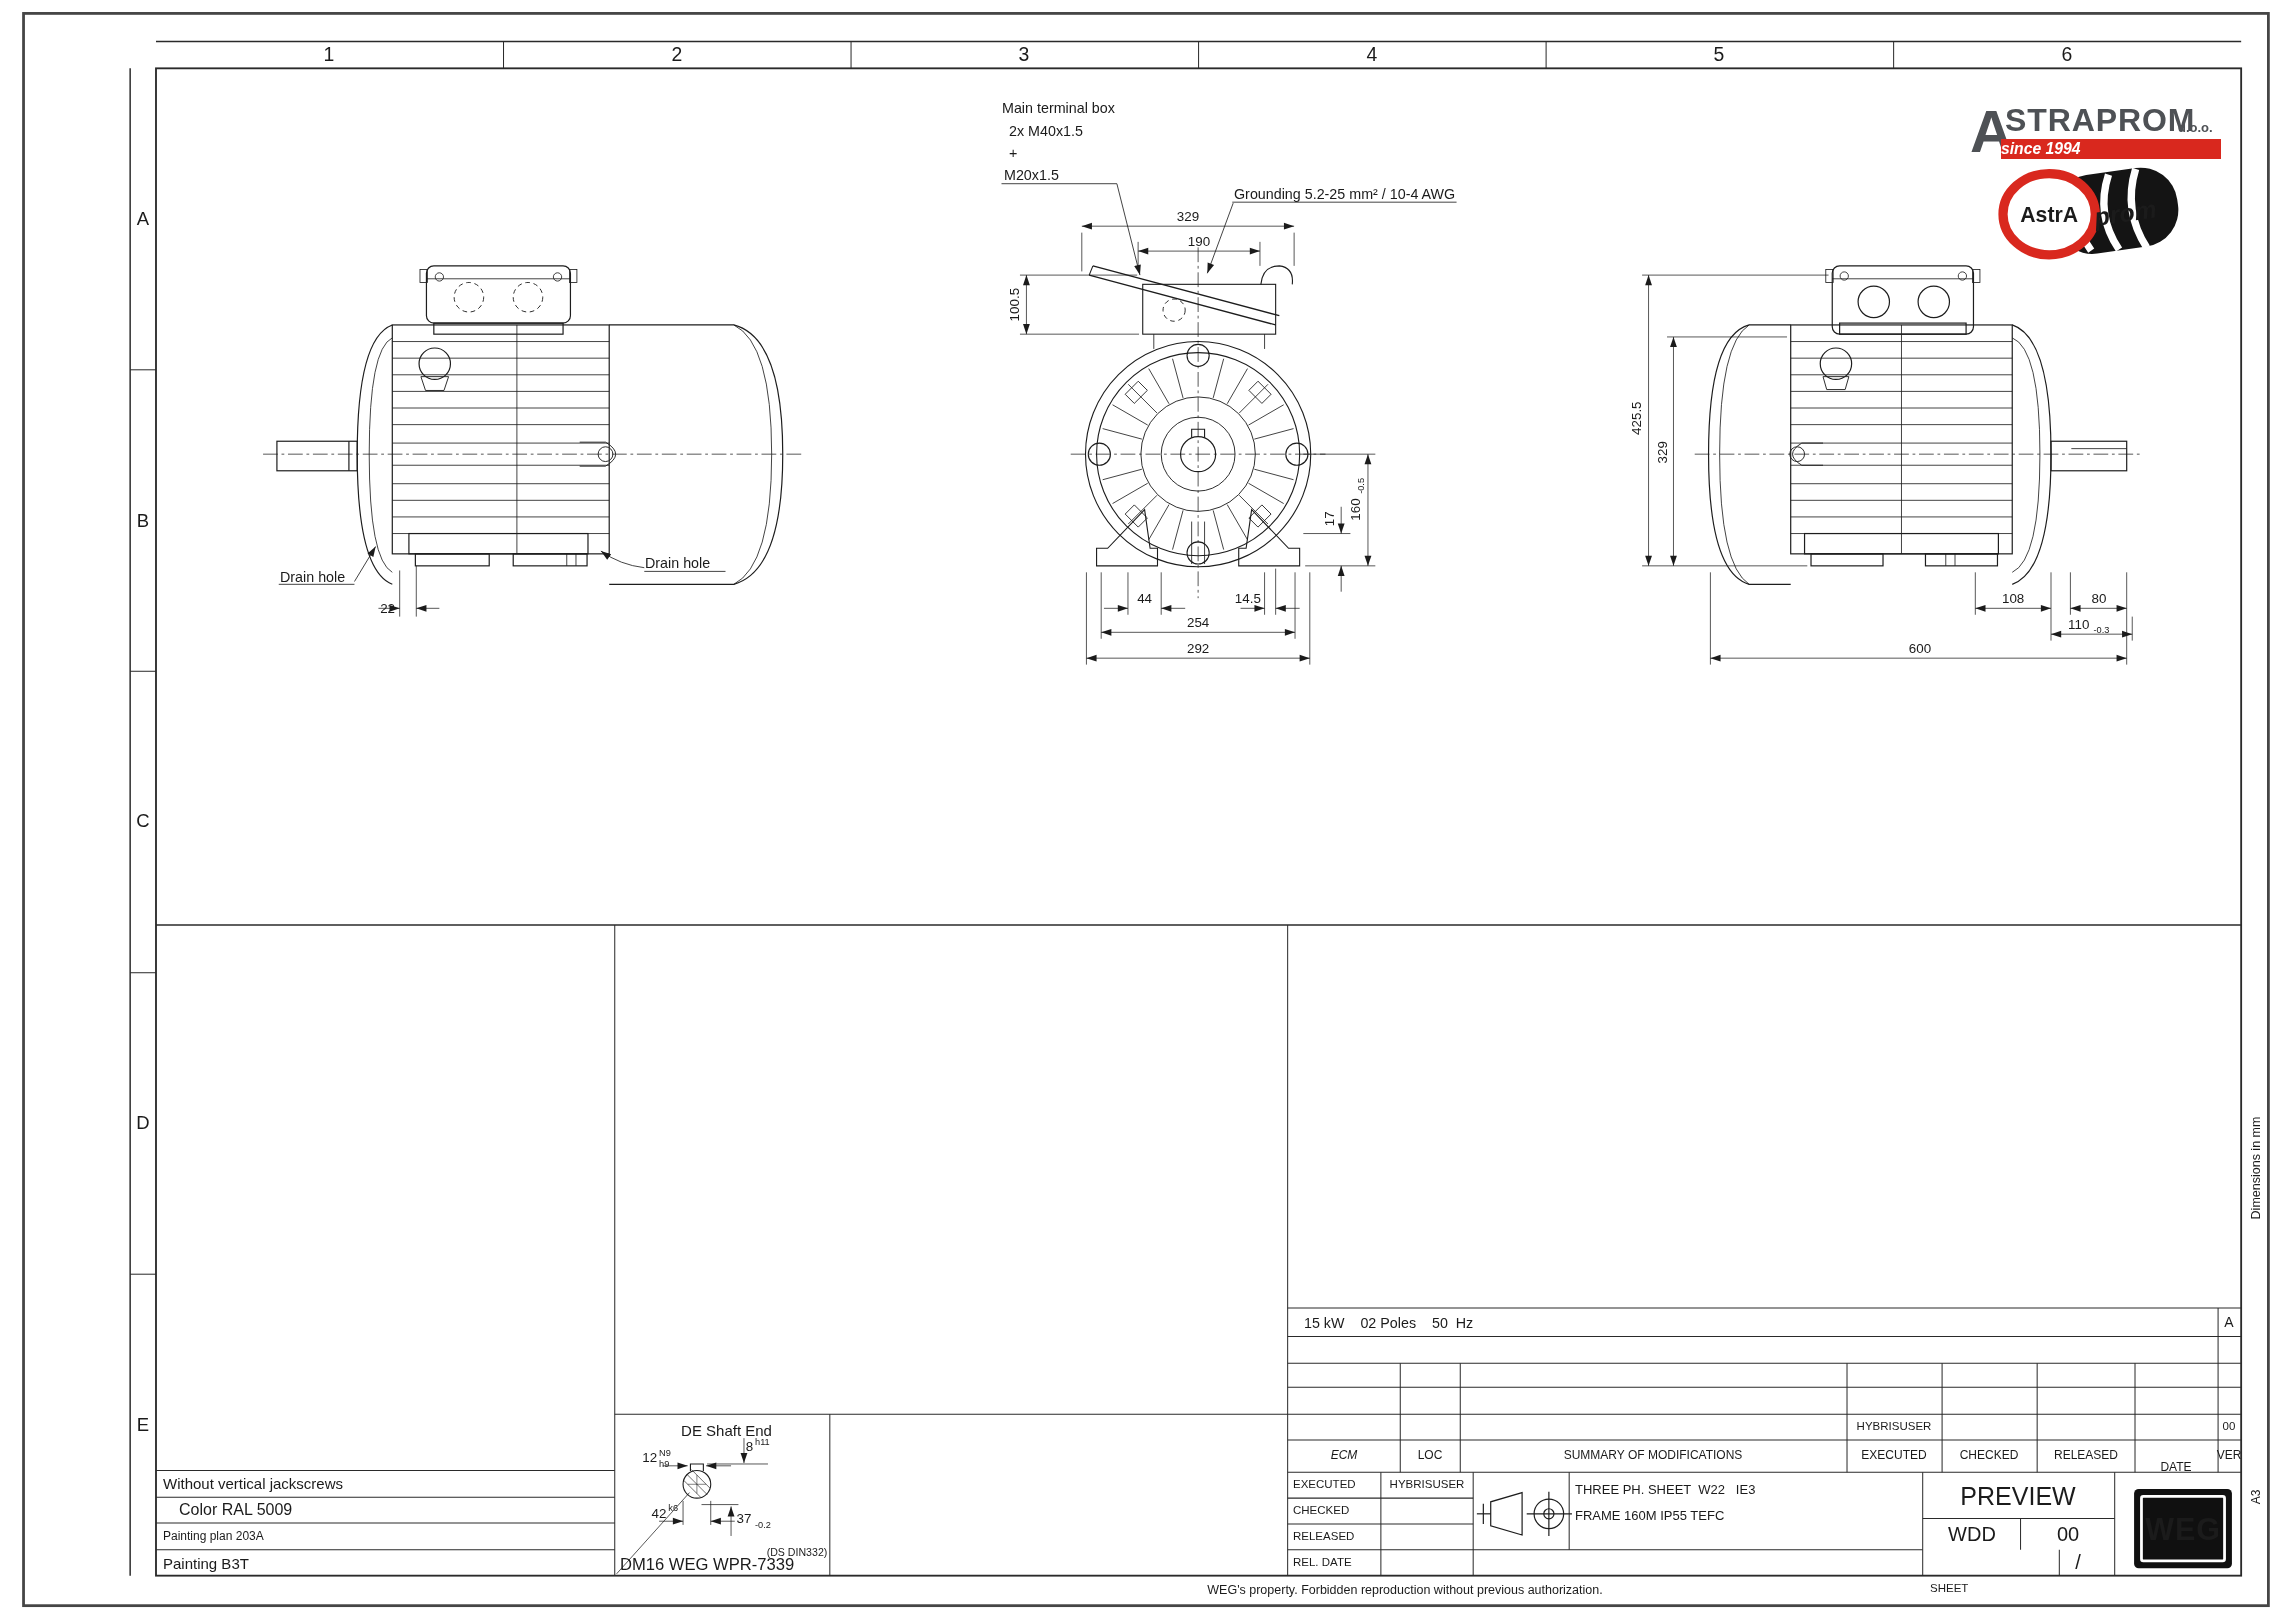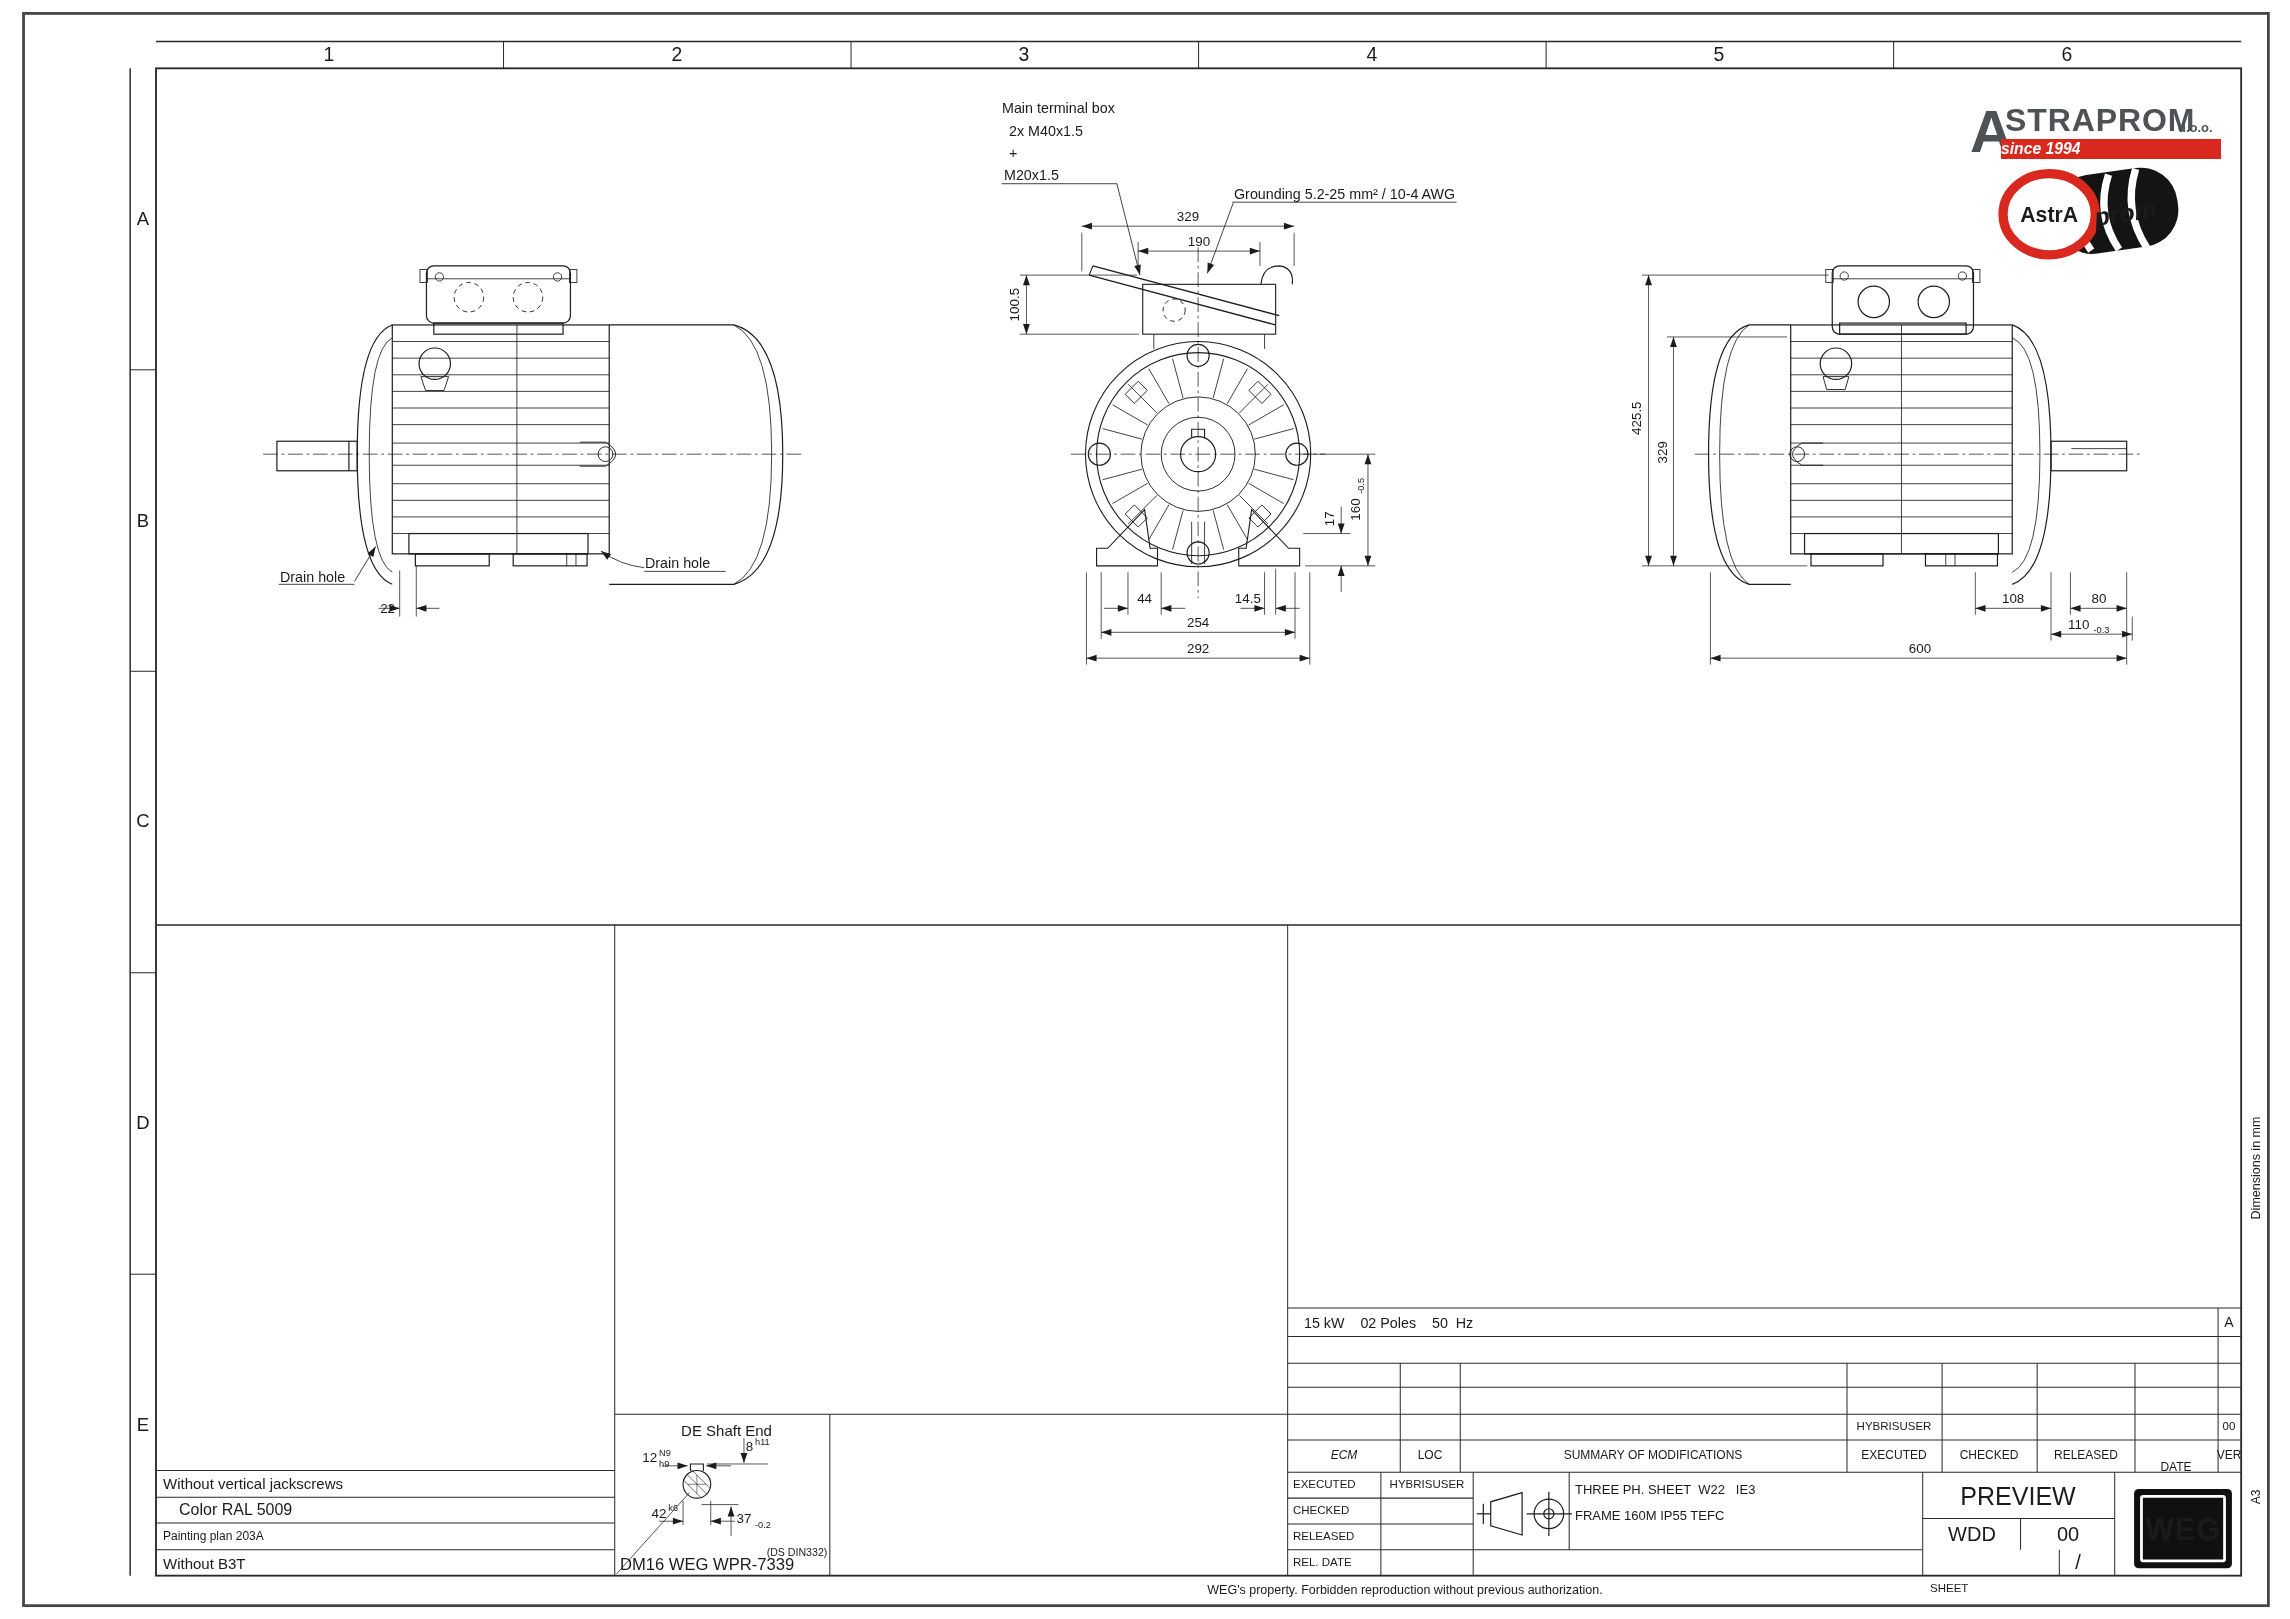--- a/index.html
+++ b/index.html
@@ -413,21 +413,21 @@
 <div class="t lc" style="left:280px;top:577px;font-size:14.3px;">Drain hole</div>
 <div class="t lc" style="left:645px;top:563px;font-size:14.3px;">Drain hole</div>
 
 <div class="t cc" style="left:715px;top:1430px;font-size:15px;padding-left:23px;">DE Shaft End</div>
 <div class="t cc" style="left:797px;top:1552px;font-size:10.6px;">(DS DIN332)</div>
 <div class="t lc" style="left:620px;top:1565px;font-size:16.6px;">DM16 WEG WPR-7339</div>
 
 <div class="t lc" style="left:163px;top:1483px;font-size:15px;">Without vertical jackscrews</div>
 <div class="t lc" style="left:163px;top:1510px;font-size:16px;margin-left:16px;">Color RAL 5009</div>
 <div class="t lc" style="left:163px;top:1536px;font-size:12px;">Painting plan 203A</div>
-<div class="t lc" style="left:163px;top:1563px;font-size:15px;">Without B3T</div>
+<div class="t lc" style="left:163px;top:1563px;font-size:15px;">Painting B3T</div>
 
 <div class="t lc" style="left:1304px;top:1323px;font-size:14.3px;">15 kW    02 Poles    50  Hz</div>
 <div class="t cc" style="left:2229px;top:1322px;font-size:14px;">A</div>
 
 <div class="t cc" style="left:1894px;top:1427px;font-size:11.5px;">HYBRISUSER</div>
 <div class="t cc" style="left:2229px;top:1427px;font-size:11.5px;">00</div>
 <div class="t cc" style="left:1344px;top:1455px;font-size:12px;font-style:italic;">ECM</div>
 <div class="t cc" style="left:1430px;top:1455px;font-size:12px;">LOC</div>
 <div class="t cc" style="left:1653px;top:1455px;font-size:12px;">SUMMARY OF MODIFICATIONS</div>
 <div class="t cc" style="left:1894px;top:1455px;font-size:12px;">EXECUTED</div>

